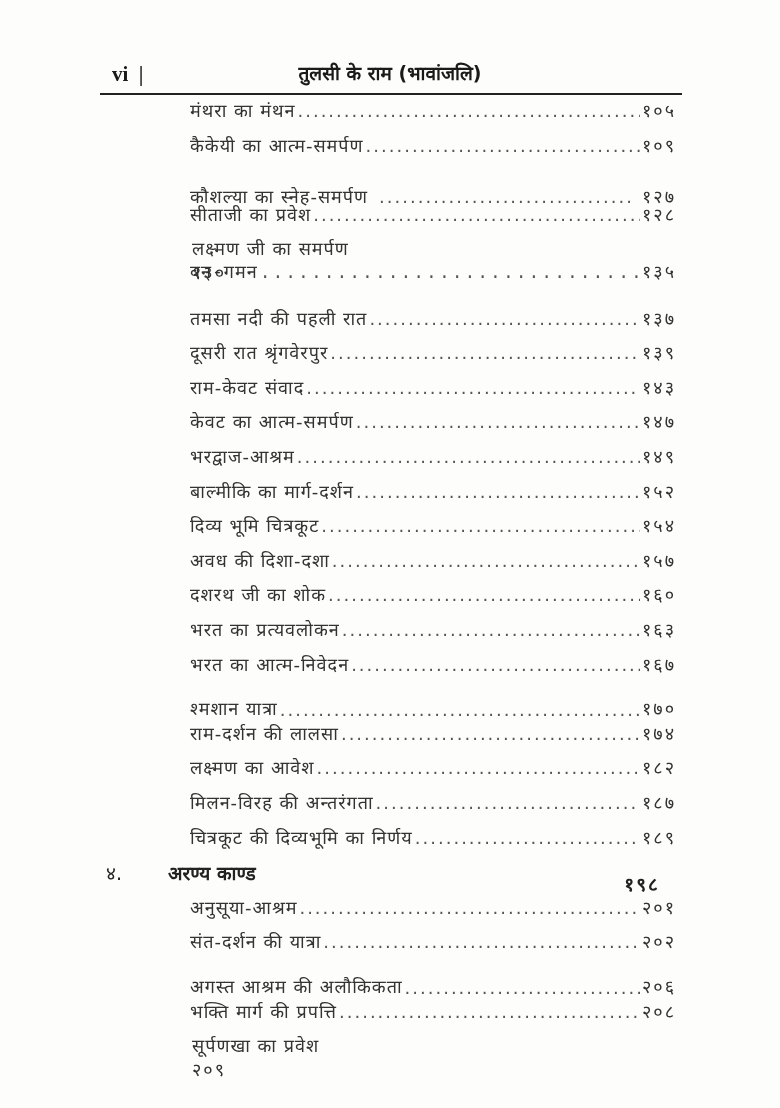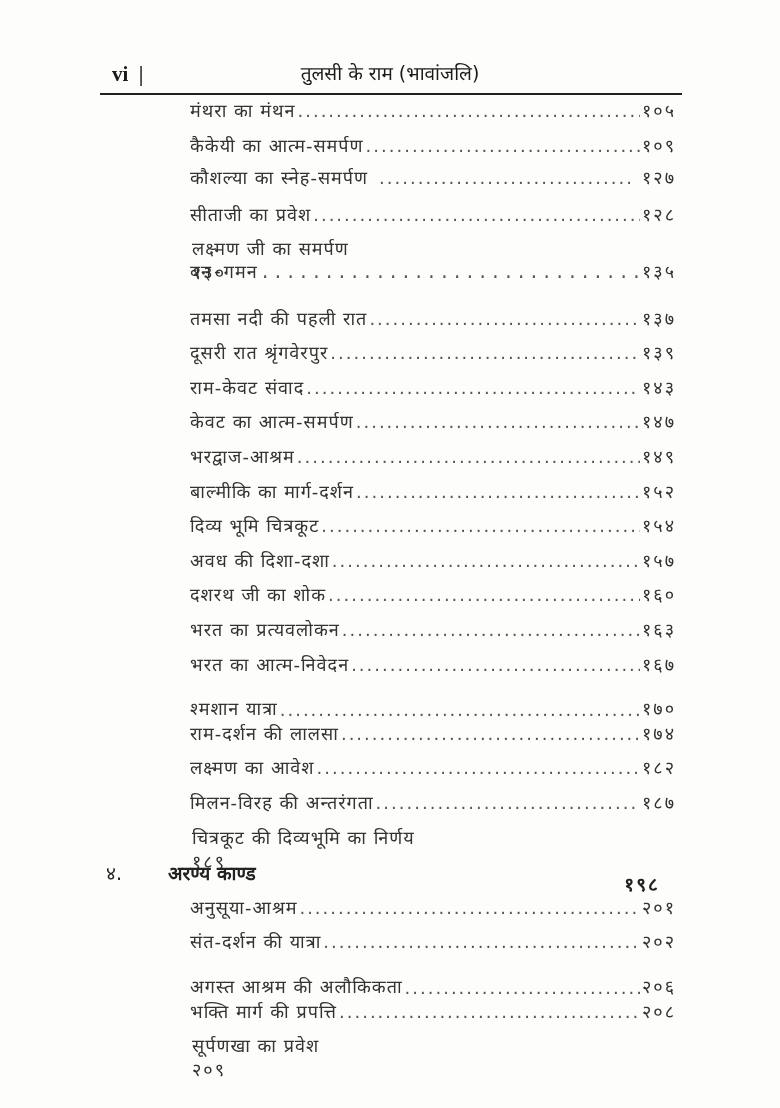--- a/index.html
+++ b/index.html
@@ -14,21 +14,21 @@
   .header {
     position: absolute; left: 100px; top: 58px; width: 580px; height: 34px;
   }
   .page-num {
     position: absolute; left: 12px; top: 4px;
     font-family: "Liberation Serif", serif; font-size: 21px; font-weight: bold;
     color: #1a1a1a;
   }
   .book-title {
     position: absolute; left: 0; right: 0; top: 2px; text-align: center;
-    font-size: 19px; font-weight: normal; color: #1a1a1a;
+    font-size: 19px; font-weight: bold; color: #1a1a1a;
   }
   .rule {
     position: absolute; left: 100px; top: 93px; width: 582px; height: 2px;
     background: #222;
   }
   .toc { position: absolute; left: 0; top: 98px; width: 780px; }
   .row {
     position: absolute; left: 190px; width: 486px; height: 34px;
     display: flex; align-items: baseline;
     font-size: 18px; color: #333;
@@ -63,21 +63,21 @@
     <div class="row" style="top: 0px;">
       <span class="title">मंथरा का मंथन</span>
       <span class="dots"></span>
       <span class="pg">१०५</span>
     </div>
     <div class="row" style="top: 34.6px;">
       <span class="title">कैकेयी का आत्म-समर्पण</span>
       <span class="dots"></span>
       <span class="pg">१०९</span>
     </div>
-    <div class="row" style="top: 67px; gap: 9px;">
+    <div class="row" style="top: 86px; gap: 9px;">
       <span class="title">कौशल्या का स्नेह-समर्पण</span>
       <span class="dots"></span>
       <span class="pg">१२७</span>
     </div>
     <div class="row" style="top: 103.8px;">
       <span class="title">सीताजी का प्रवेश</span>
       <span class="dots"></span>
       <span class="pg">१२८</span>
     </div>
     <div class="row" style="top: 138.4px; flex-direction: column;">
@@ -158,21 +158,21 @@
     <div class="row" style="top: 657.4px;">
       <span class="title">लक्ष्मण का आवेश</span>
       <span class="dots"></span>
       <span class="pg">१८२</span>
     </div>
     <div class="row" style="top: 692px;">
       <span class="title">मिलन-विरह की अन्तरंगता</span>
       <span class="dots"></span>
       <span class="pg">१८७</span>
     </div>
-    <div class="row" style="top: 726.6px; flex-direction: column;">
+    <div class="row" style="top: 726.6px;">
       <span class="title">चित्रकूट की दिव्यभूमि का निर्णय</span>
       <span class="dots"></span>
       <span class="pg">१८९</span>
     </div>
     <div class="section" style="top: 762.2px;">
       <span class="num">४.</span>
       <span class="stitle">अरण्य काण्ड</span>
       <span class="spg">१९८</span>
     </div>
     <div class="row" style="top: 796.8px;">

